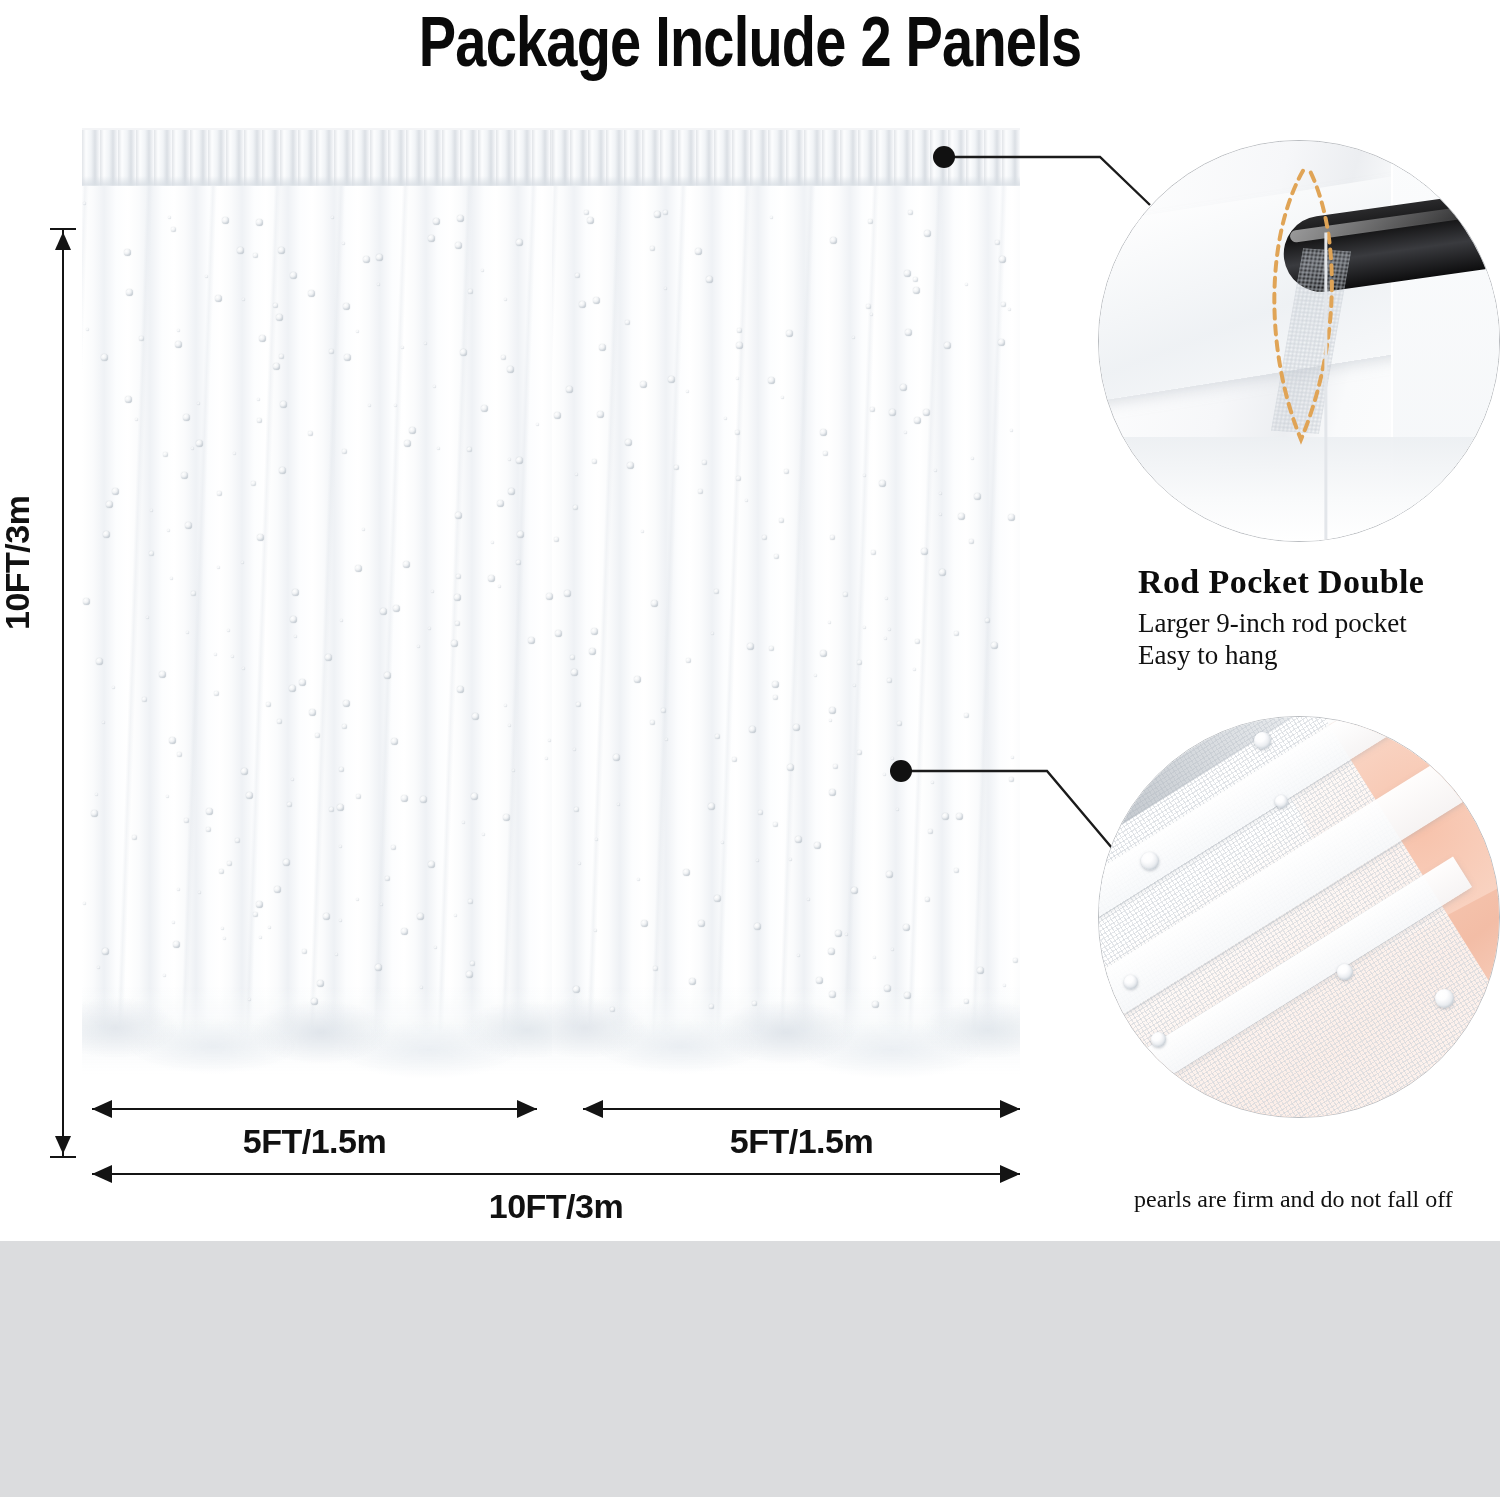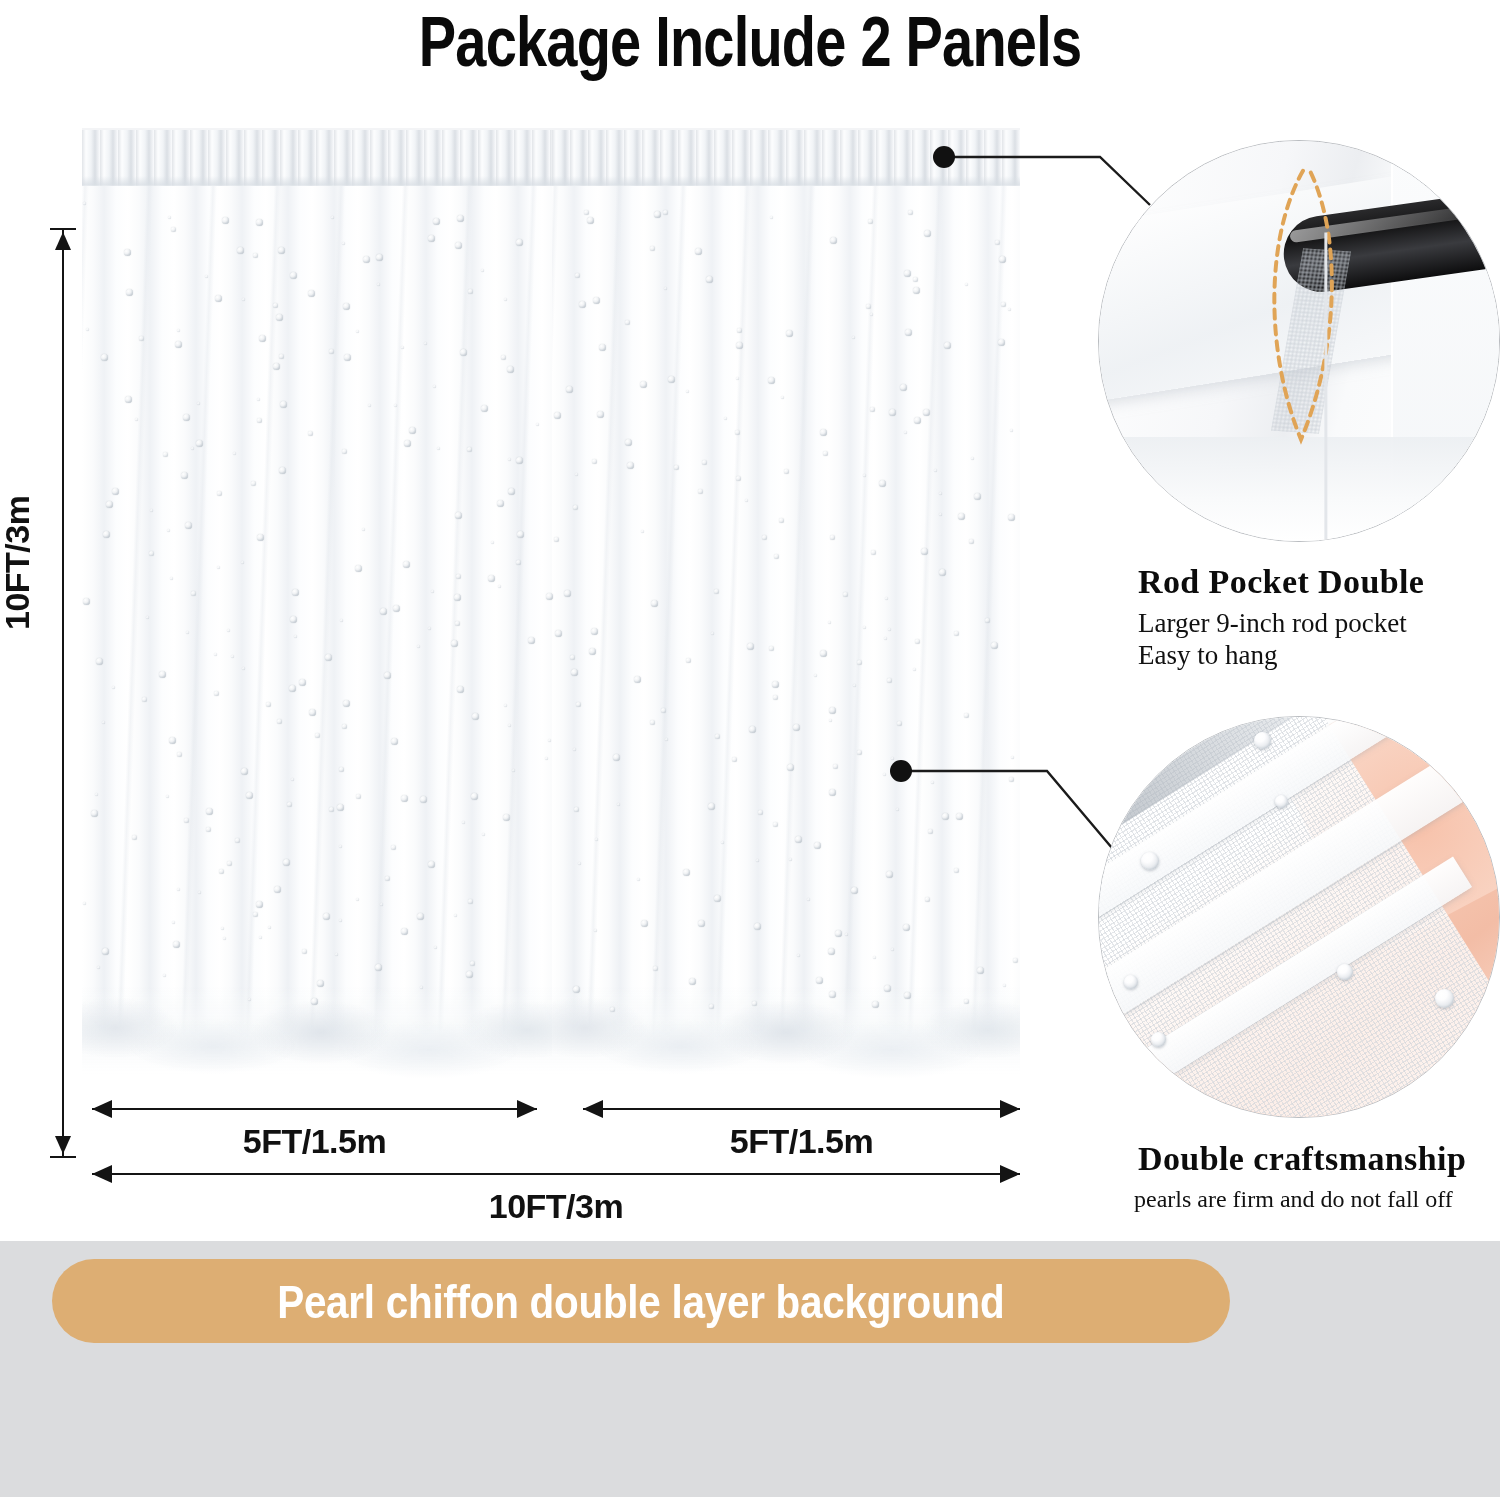--- a/index.html
+++ b/index.html
@@ -781,22 +781,18 @@
     <div class="bandB"></div>
     <div class="bandC"></div>
     <div class="bigpearl" style="left:155px; top:15px; width:17px; height:17px;"></div>
     <div class="bigpearl" style="left:42px; top:135px; width:18px; height:18px;"></div>
     <div class="bigpearl" style="left:238px; top:247px; width:16px; height:16px;"></div>
     <div class="bigpearl" style="left:336px; top:272px; width:19px; height:19px;"></div>
     <div class="bigpearl" style="left:25px; top:258px; width:14px; height:14px;"></div>
     <div class="bigpearl" style="left:52px; top:315px; width:15px; height:15px;"></div>
     <div class="bigpearl" style="left:176px; top:78px; width:13px; height:13px;"></div>
   </div>
-  <div class="cap-h" style="left:1138px; top:1140px;">Double craftsmanship</div>
   <div class="cap-l" style="left:1134px; top:1186px; font-size:24px;">pearls are firm and do not fall off</div>
 
   <div class="bottom">
-    <div class="pill">
-      <span>Pearl chiffon double layer background</span>
-    </div>
   </div>
 
 </div>
 
 </body></html>

